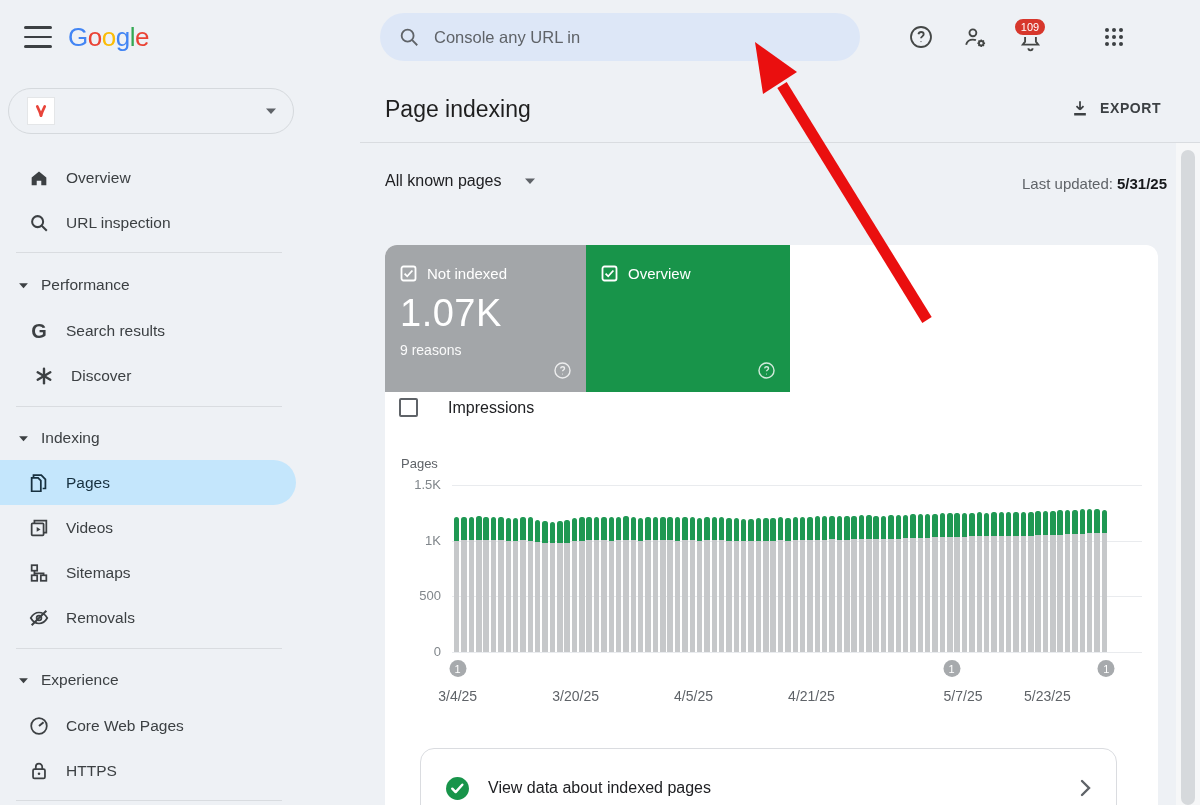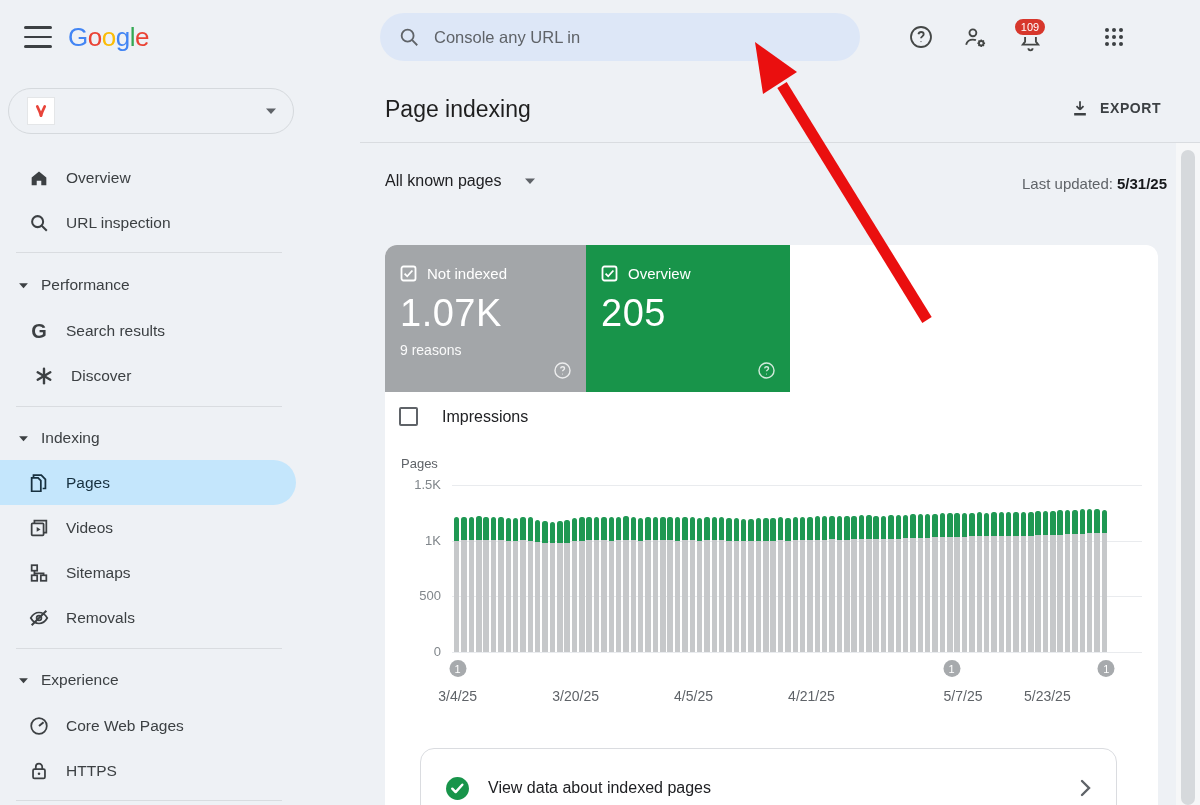--- a/index.html
+++ b/index.html
@@ -38,21 +38,21 @@
   .updated { top:175px; right:33px; font-size:15px; color:#5f6368; }
   .updated b { color:#17191c; font-weight:bold; margin-left:4px; }
 
   
   .panel { left:385px; top:245px; width:773px; height:560px; background:#fff; border-radius:12px 12px 0 0; }
   .card { position:absolute; top:0; height:147px; color:#fff; cursor:pointer; padding:20px 15px; }
   .card .row1 { display:flex; align-items:center; gap:10px; font-size:15px; }
   .card .val { font-size:38px; margin-top:10px; font-weight:400; letter-spacing:0.5px; }
   .card .sub { font-size:14px; margin-top:7px; opacity:0.95; }
   .card .help { position:absolute; right:14px; bottom:12px; }
-  .imp-row { position:absolute; left:14px; top:162px; display:flex; align-items:center; gap:24px; cursor:pointer;text-align:center; }
+  .imp-row { position:absolute; left:14px; top:153px; display:flex; align-items:center; gap:30px; cursor:pointer;text-align:center; }
   .imp-box { width:19px; height:19px; border:2px solid #5f6368; border-radius:2px; background:#fff; }
   .imp-label { font-size:16px; color:#202124; }
 
   
   .axis-title { position:absolute; left:16px; top:211px; font-size:13px; color:#5f6368; }
   .ytick { position:absolute; left:0; width:56px; text-align:right; font-size:13px; color:#80868b; }
   .gridline { position:absolute; left:67px; width:690px; height:1px; background:#e9ebee; }
   .plot { position:absolute; left:69px; top:240px; width:656px; height:167px; display:flex; align-items:flex-end; }
   .bar-col { display:flex; flex-direction:column; justify-content:flex-end; }
   .bar-green { border-radius:2.5px 2.5px 0 0; }
@@ -281,21 +281,20 @@
   </div>
 
   <div class="card" style="left: 201px; width: 204px; background: rgb(24, 148, 74);" id="card-indexed">
     <div class="row1">
       <svg width="17" height="17" viewBox="0 0 17 17" fill="none" stroke="#fff" stroke-width="1.8">
         <rect x="1.5" y="1.5" width="14" height="14" rx="2"></rect>
           <path d="M4.6 8.7l2.6 2.6 5.2-5.8"></path>
       </svg>
       <span>Overview</span>
     </div>
-    <div class="val">205</div>
     <svg class="help" width="19" height="19" viewBox="0 0 24 24" fill="none" stroke="rgba(255,255,255,0.8)" stroke-width="1.8">
       <circle cx="12" cy="12" r="9.5"></circle>
         <path d="M9.6 9.4c.3-1.4 1.3-2.1 2.5-2.1 1.4 0 2.4.9 2.4 2.1 0 1.9-2.5 2-2.5 3.7"></path>
         <circle cx="12" cy="16.4" r="0.7" fill="rgba(255,255,255,0.8)" stroke="none"></circle>
     </svg>
   </div>
 
   <div class="imp-row">
     <span class="imp-box"></span>
     <span class="imp-label">Impressions</span>

